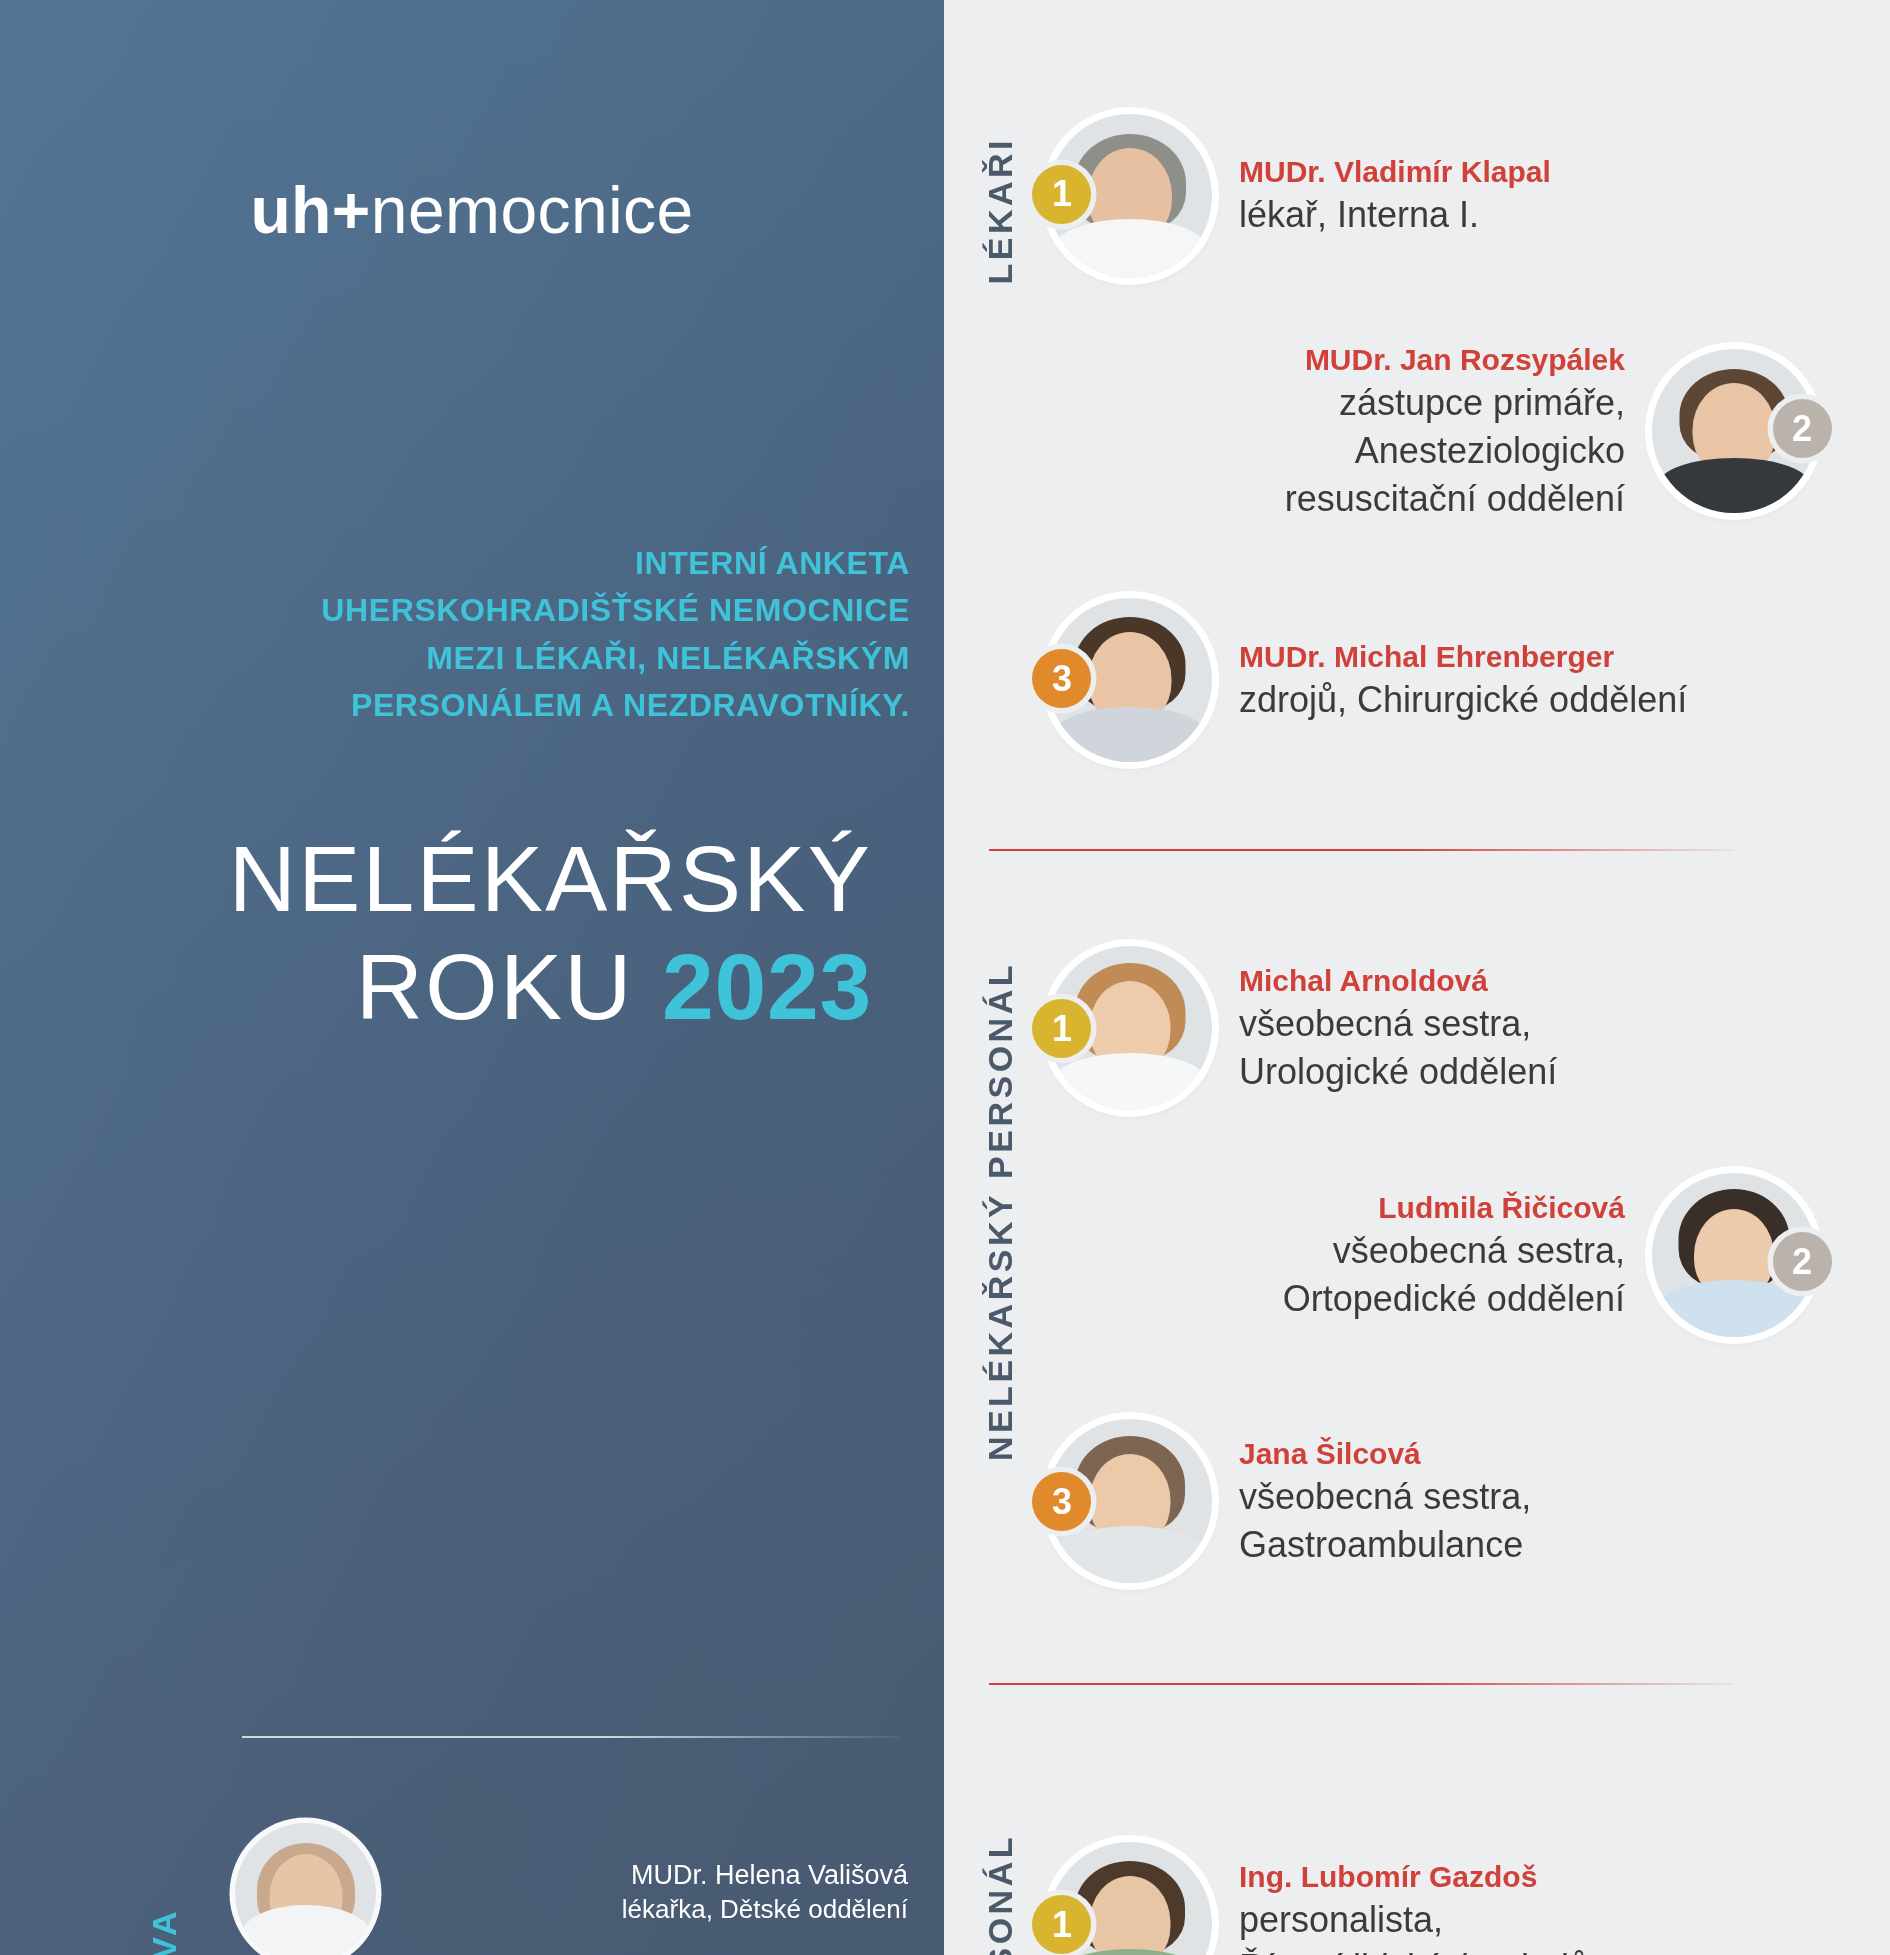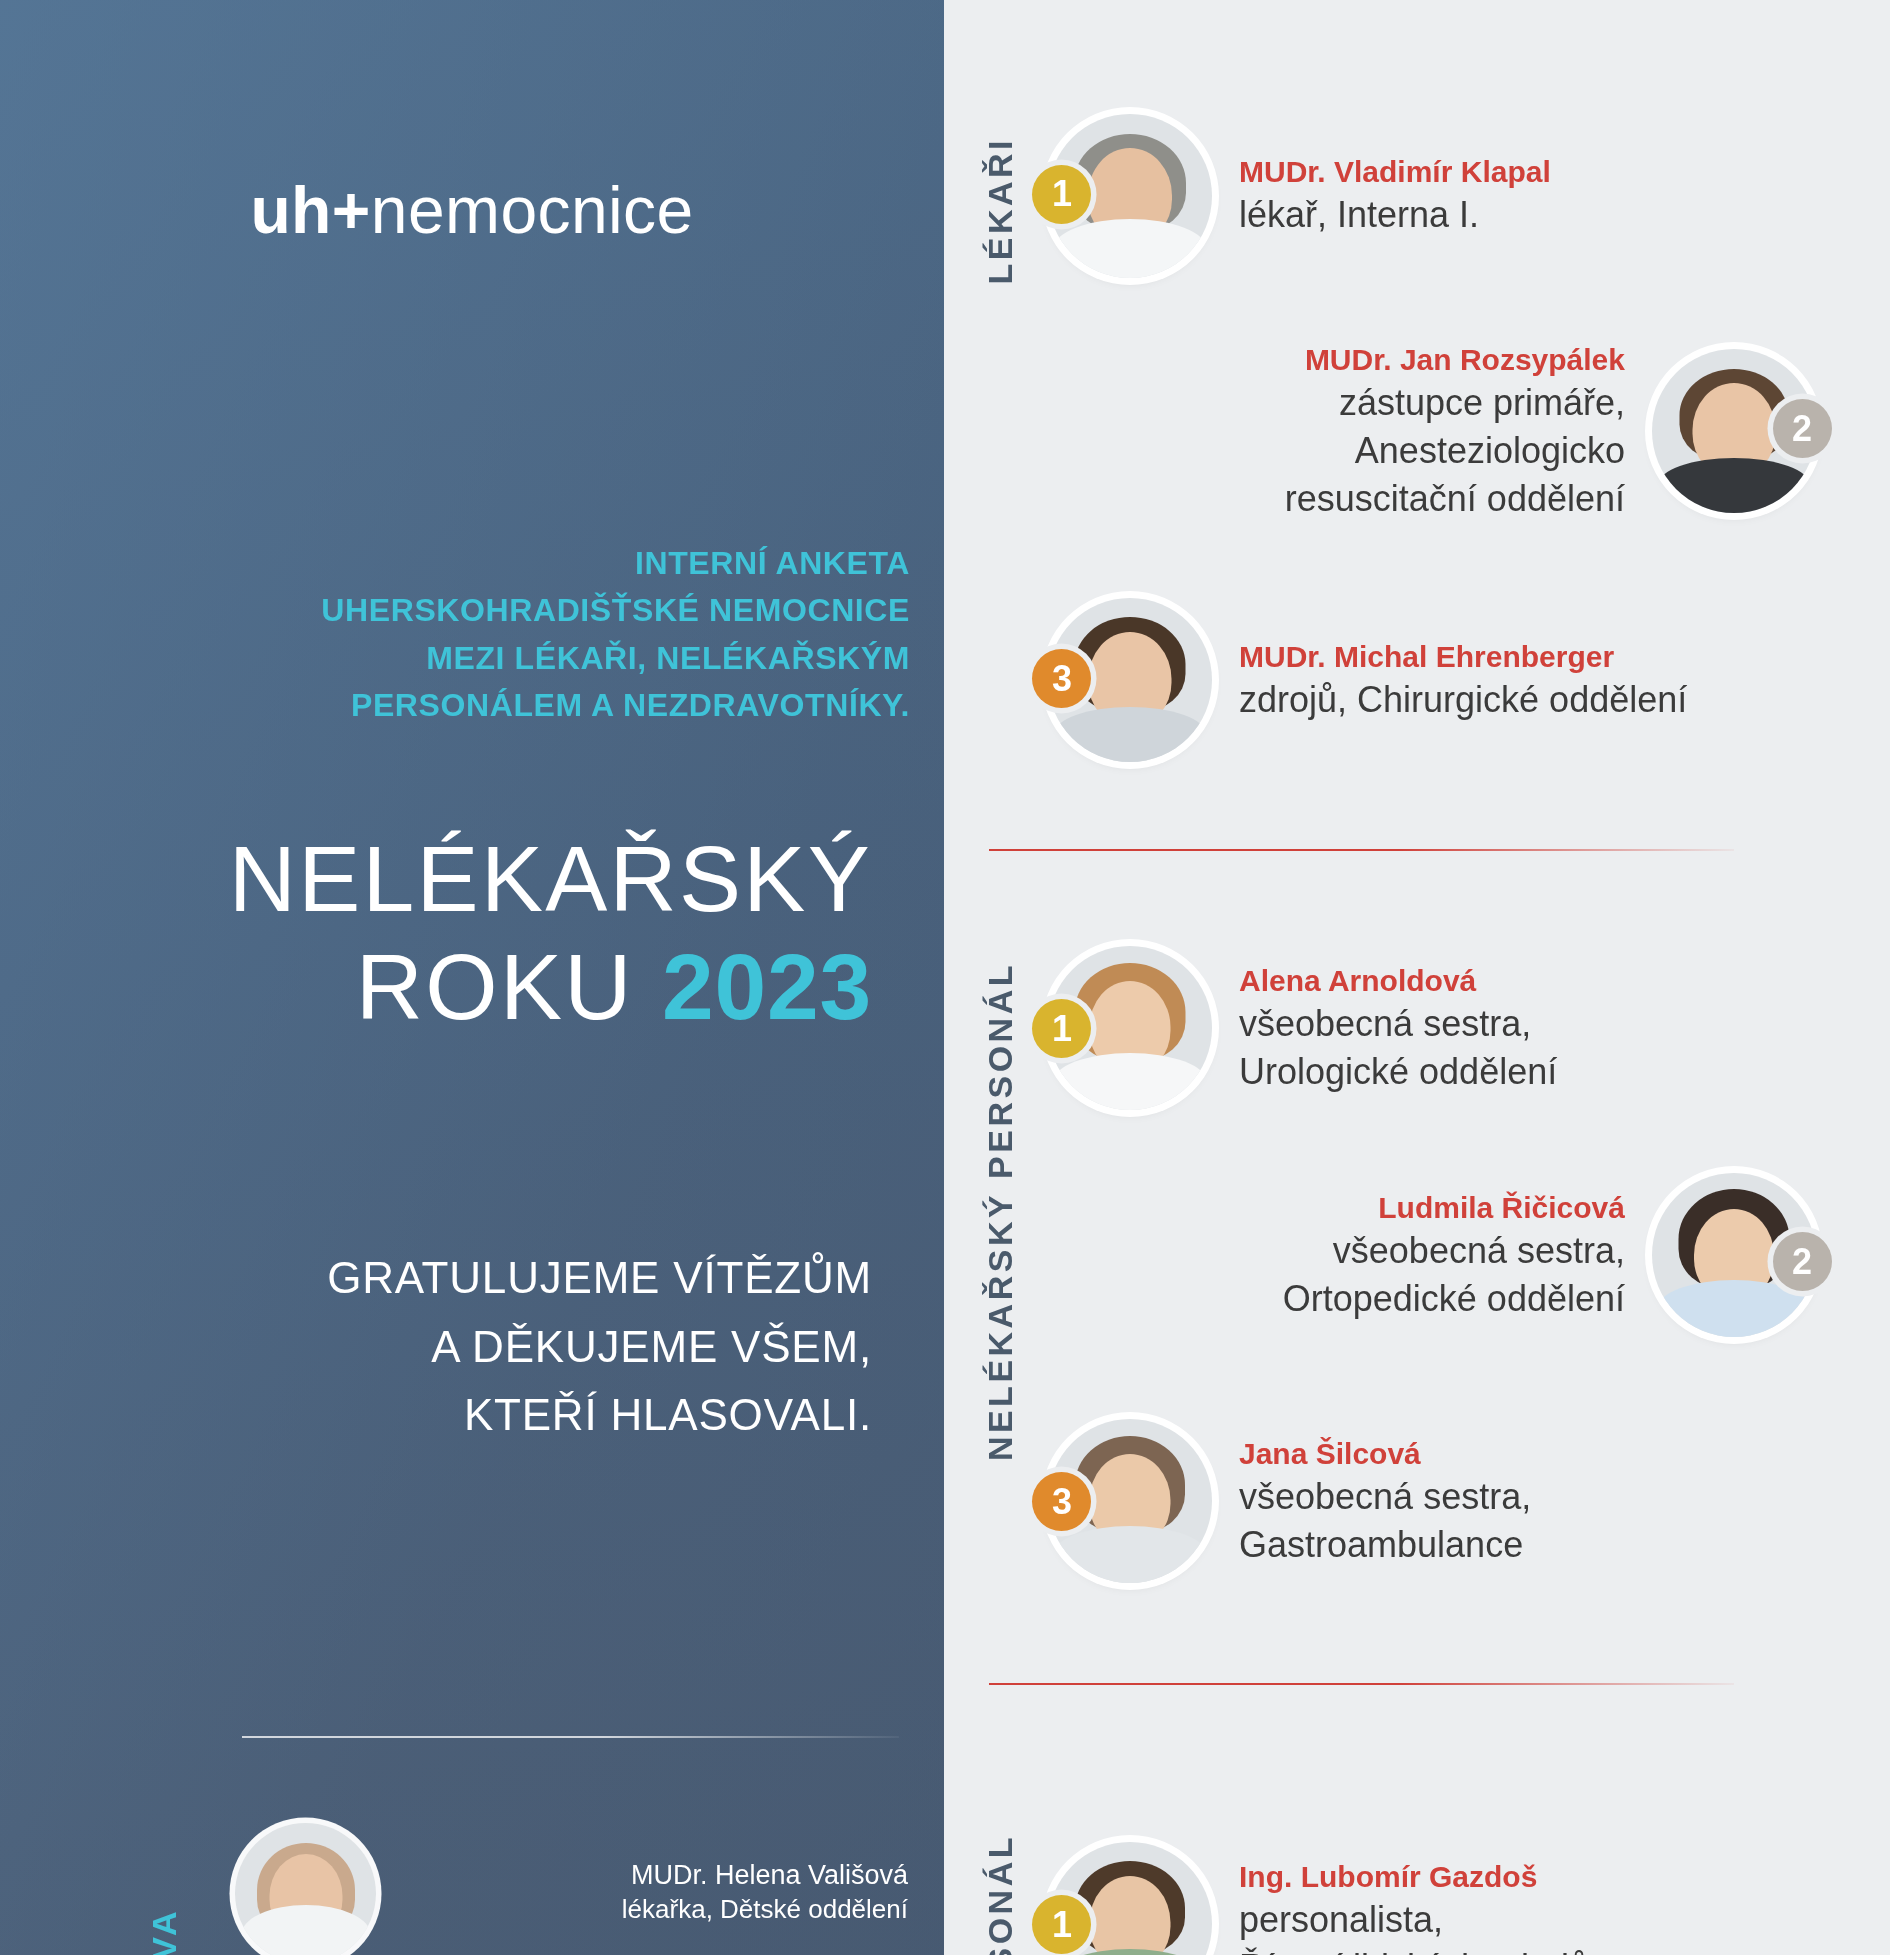--- a/index.html
+++ b/index.html
@@ -314,23 +314,20 @@
 PERSONÁLEM A NEZDRAVOTNÍKY.</div>
 
       <div class="title-block">
         <div class="title-line1">NELÉKAŘSKÝ</div>
         <div class="title-line2">
           <span>ROKU</span>
           <span class="title-year">2023</span>
         </div>
       </div>
 
-      <div class="subtitle" style="white-space:pre-line">GRATULUJEME VÍTĚZŮM
-A DĚKUJEME VŠEM,
-KTEŘÍ HLASOVALI.</div>
 
       <div class="left-divider"></div>
 
       <div class="vlabel vlabel-board">CENA PŘEDSTAVENSTVA</div>
 
       <div class="board-list">
 
         <div class="board-row">
           <div class="board-photo">
             <div class="face">
@@ -415,21 +412,21 @@
         <div class="entry-photo">
           <div class="face">
             <div class="bg" style="background:#dfe3e6"></div>
             <div class="hair" style="width:111px;height:98px;top:17px;background:#c08b55"></div>
             <div class="head" style="width:81px;height:92px;top:35px;background:#edcbab"></div>
             <div class="body" style="width:153px;height:57px;bottom:0;background:#f6f7f8"></div>
           </div>
         </div>
         <div class="rank rank-1" style="left:-15.6px; top:53px;">1</div>
         <div class="entry-text left">
-          <div class="entry-name">Alena Arnoldová</div>
+          <div class="entry-name">Michal Arnoldová</div>
           <div class="entry-role">všeobecná sestra,
 Urologické oddělení</div>
         </div>
       </div>
 
       <div class="entry" style="right:74px; top:266px; flex-direction: row-reverse;">
         <div class="entry-photo">
           <div class="face">
             <div class="bg" style="background:#dfe3e6"></div>
             <div class="hair" style="width:111px;height:100px;top:15.6px;background:#3a2e28"></div>

